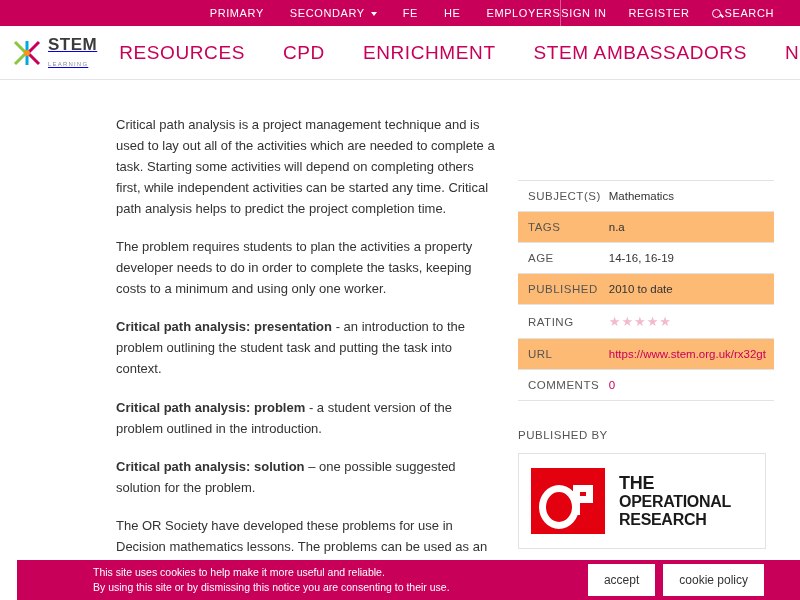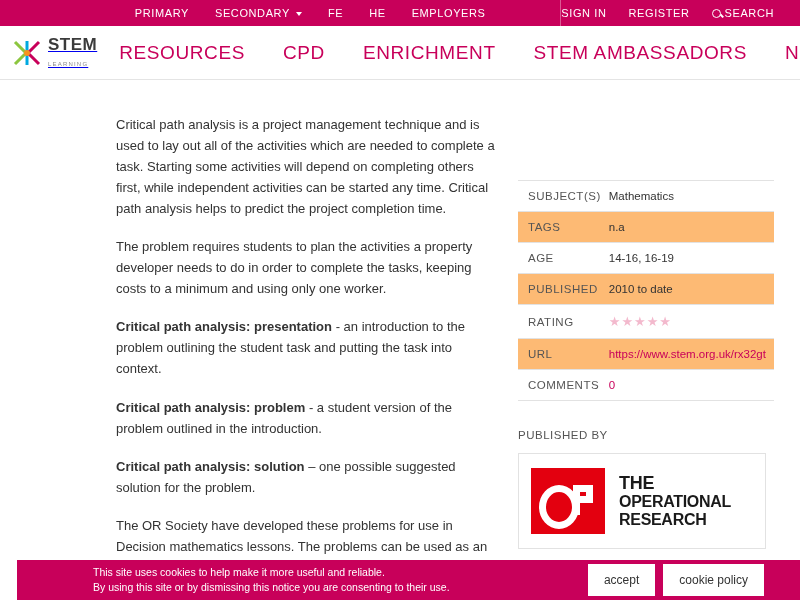--- a/index.html
+++ b/index.html
@@ -17,21 +17,21 @@
     background: #c8005a;
     color: #ffffff;
     display: flex;
     align-items: center;
     font-size: 11px;
     letter-spacing: 0.6px;
   }
   .topbar-left {
     flex: 1;
     display: flex;
-    justify-content: center;
+    justify-content: flex-end;
     gap: 26px;
     padding-left: 60px;
   }
   .topbar-right {
     display: flex;
     gap: 22px;
     padding-right: 26px;
     align-items: center;
   }
   .topbar a {

